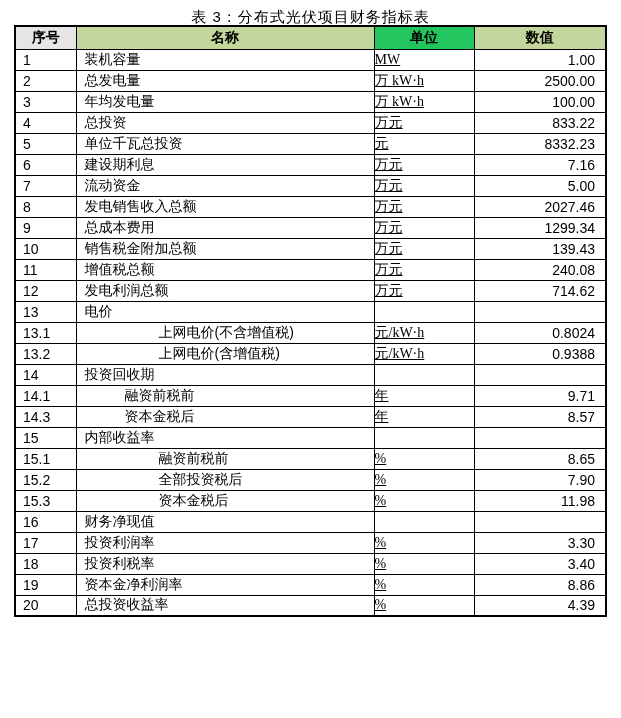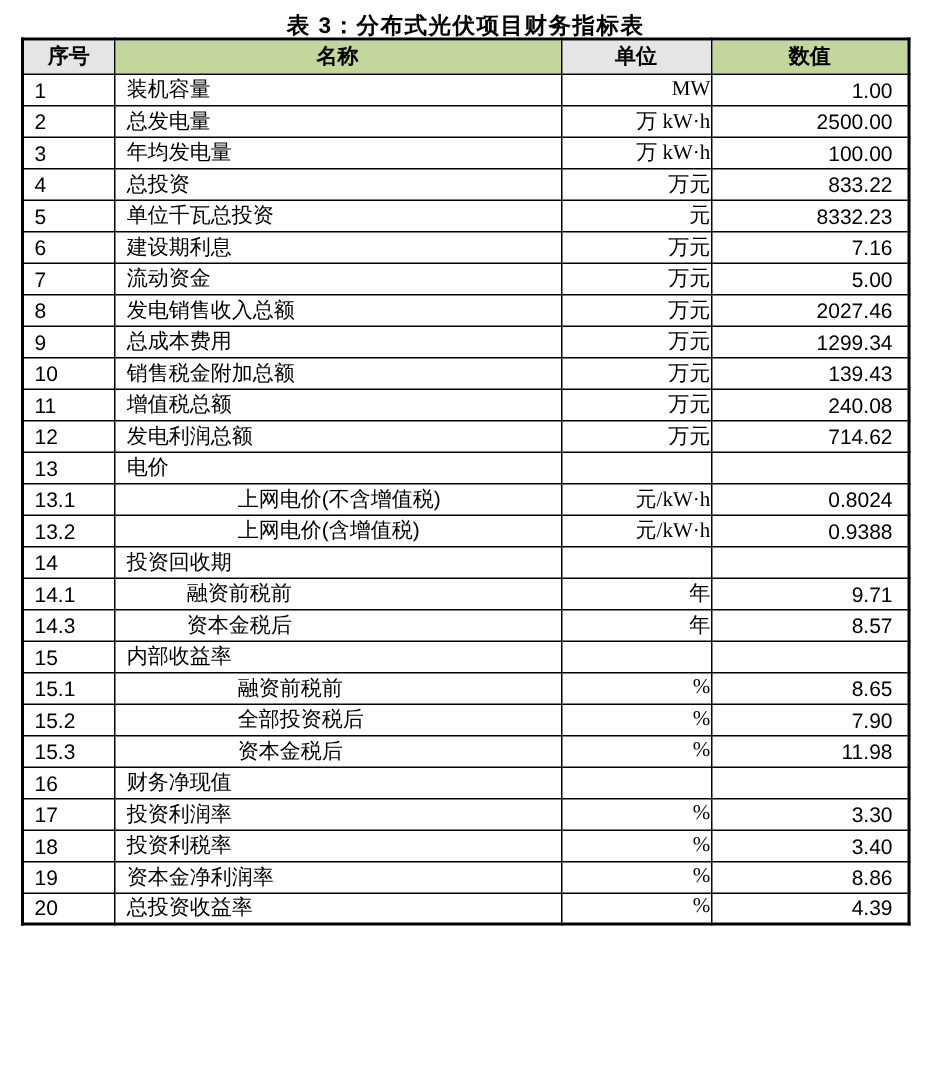--- a/index.html
+++ b/index.html
@@ -6,21 +6,21 @@
   html, body {
     margin: 0; padding: 0;
     width: 621px; height: 718px;
     background: #ffffff;
     font-family: "Liberation Sans", "DejaVu Sans", sans-serif;
     color: #000000;
   }
   .page { width: 621px; height: 718px; overflow: hidden; }
   .doc-title {
     text-align: center;
-    font-weight: bold;
+    font-weight: normal;
     font-size: 15px;
     padding-top: 8px;
     height: 25px;
     letter-spacing: 1px;
   }
   table.fin-table {
     border-collapse: collapse;
     table-layout: fixed;
     margin-left: 14px;
     width: 591px;
@@ -42,43 +42,44 @@
   .col-no    { width: 61px;  }
   .col-name  { width: 298px; }
   .col-unit  { width: 100px; }
   .col-value { width: 132px; }
   td.cell-no    { text-align: left; padding-left: 7px; }
   td.cell-name  { text-align: left; }
   td.cell-name.indent-0 { padding-left: 8px; }
   td.cell-name.indent-1 { padding-left: 48px; }
   td.cell-name.indent-2 { padding-left: 82px; }
   td.cell-unit  {
-    text-align: right;
+    text-align: left;
     font-family: "Liberation Serif", "DejaVu Serif", serif;
+    text-decoration: underline;
   }
   td.cell-value { text-align: right; padding-right: 10px; }
 </style>
 </head>
 <body>
 
 <div class="page">
   <div class="doc-title">表 3：分布式光伏项目财务指标表</div>
 
   <table class="fin-table">
     <colgroup>
       <col class="col-no">
       <col class="col-name">
       <col class="col-unit">
       <col class="col-value">
     </colgroup>
     <thead>
       <tr>
         <th style="background: #e5e5e5;">序号</th>
         <th style="background: rgb(195, 214, 155);">名称</th>
-        <th style="background: #e5e5e5;">单位</th>
+        <th style="background: #22c55e;">单位</th>
         <th style="background: rgb(195, 214, 155);">数值</th>
       </tr>
     </thead>
     <tbody id="table-body">
         <tr>
           <td class="cell-no">1</td>
           <td class="cell-name indent-0">装机容量</td>
           <td class="cell-unit">MW</td>
           <td class="cell-value">1.00</td>
         </tr>

